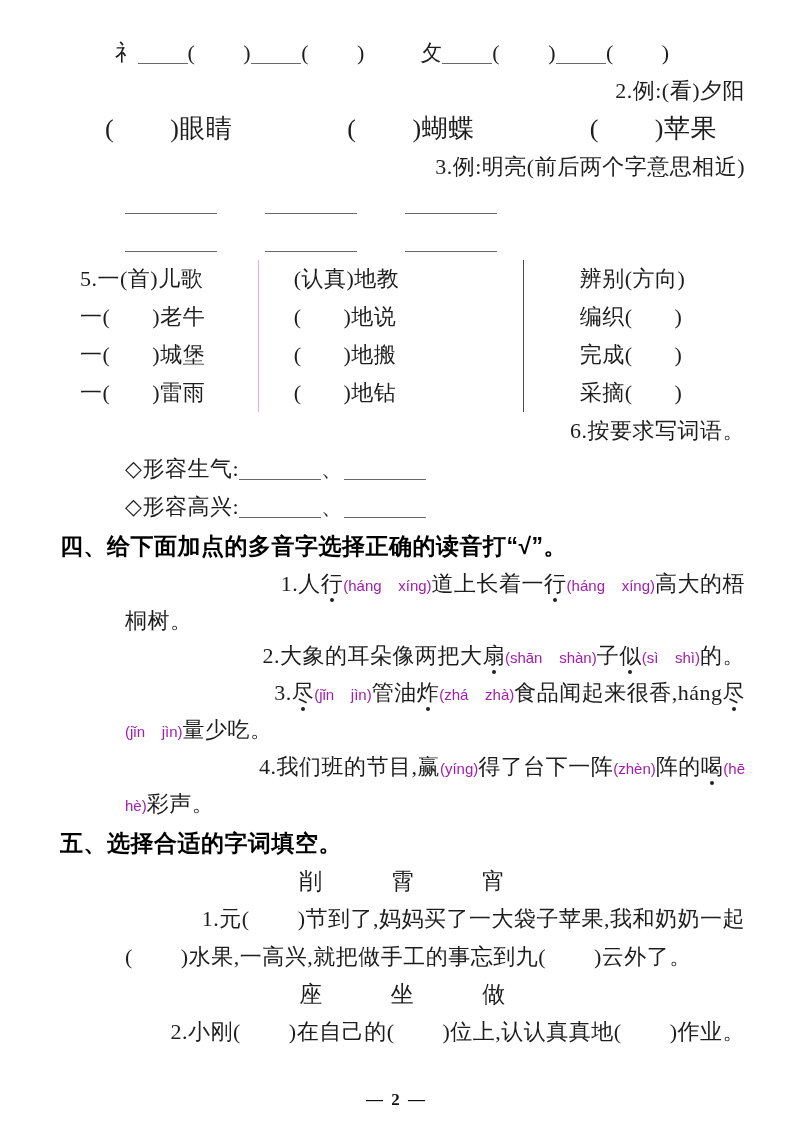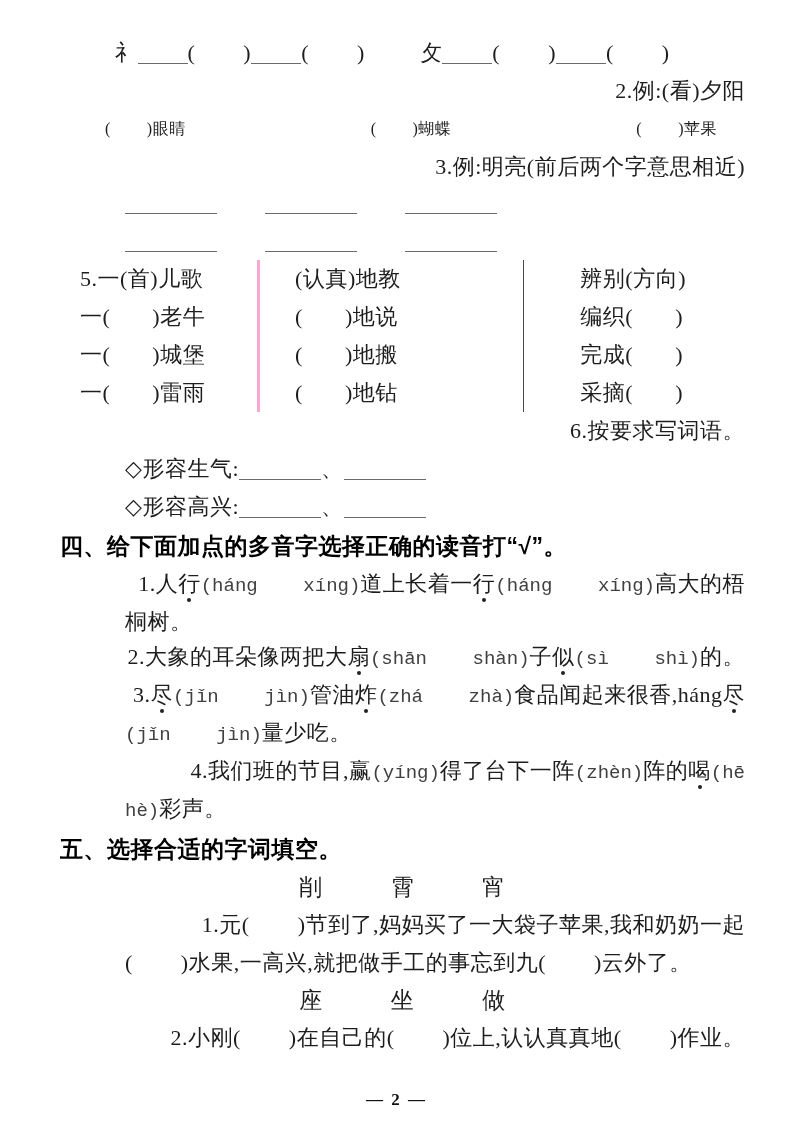--- a/index.html
+++ b/index.html
@@ -18,35 +18,35 @@
   .ind3{margin-left:55px;}   
   
   .bl{display:inline-block;border-bottom:1.5px solid #6a6a6a;height:14px;vertical-align:baseline;margin-bottom:-4px;}
   .bl-s{width:50px;}
   .bl-m{width:92px;}
   .bl-w{width:82px;}
   .blrow{margin-left:65px;height:28px;display:flex;gap:48px;align-items:flex-end;}
   .blrow .bl{margin-bottom:0;}
   .spacer{display:inline-block;width:55px;}
   
-  .wordsrow{display:flex;justify-content:space-between;width:612px;margin-left:45px;font-size:16px;line-height:38px;white-space:pre;letter-spacing:0.5px;}
+  .wordsrow{display:flex;justify-content:space-between;width:612px;margin-left:45px;font-size:26px;line-height:38px;white-space:pre;letter-spacing:0.5px;}
   
   .grid{display:flex;margin-left:20px;margin-top:8px;}
   .gcol{padding:0;}
   .gcol1{width:183px;}
-  .gcol2{width:272px;border-left:3px solid #f9a8d4;}
+  .gcol2{width:272px;border-left:1px solid #f9a8d4;}
   .gcol3{width:228px;border-left:1px solid #4a4a4a;}
   .gcell{font-size:22px;line-height:38px;white-space:pre;letter-spacing:0.5px;}
   .gcol2 .gcell{padding-left:35px;}
   .gcol3 .gcell{padding-left:56px;}
   
   .hdr{font-family:"Liberation Sans","DejaVu Sans",sans-serif;font-weight:700;font-size:23px;line-height:40px;color:#000000;letter-spacing:0.5px;white-space:pre;}
   
   .ln4{font-size:22px;line-height:35px;white-space:pre;letter-spacing:0.5px;}
-  .py{font-family:Liberation Mono, monospace;font-size:19px;color:#404040;letter-spacing:0;}
+  .py{font-family:Liberation Sans, sans-serif;font-size:15px;color:#a21caf;letter-spacing:0;}
   .dotted{position:relative;}
   .dotted::after{content:"";position:absolute;left:50%;transform:translateX(-50%);bottom:-6px;width:4px;height:4px;border-radius:50%;background:#222;}
   
   .opts{display:flex;justify-content:center;gap:68px;font-size:23px;line-height:37px;letter-spacing:0.5px;}
   .footer{position:absolute;bottom:12px;left:0;width:100%;text-align:center;font-size:17px;font-weight:700;color:#111;letter-spacing:2px;}
 </style>
 </head>
 <body>
 
 <div class="page">

